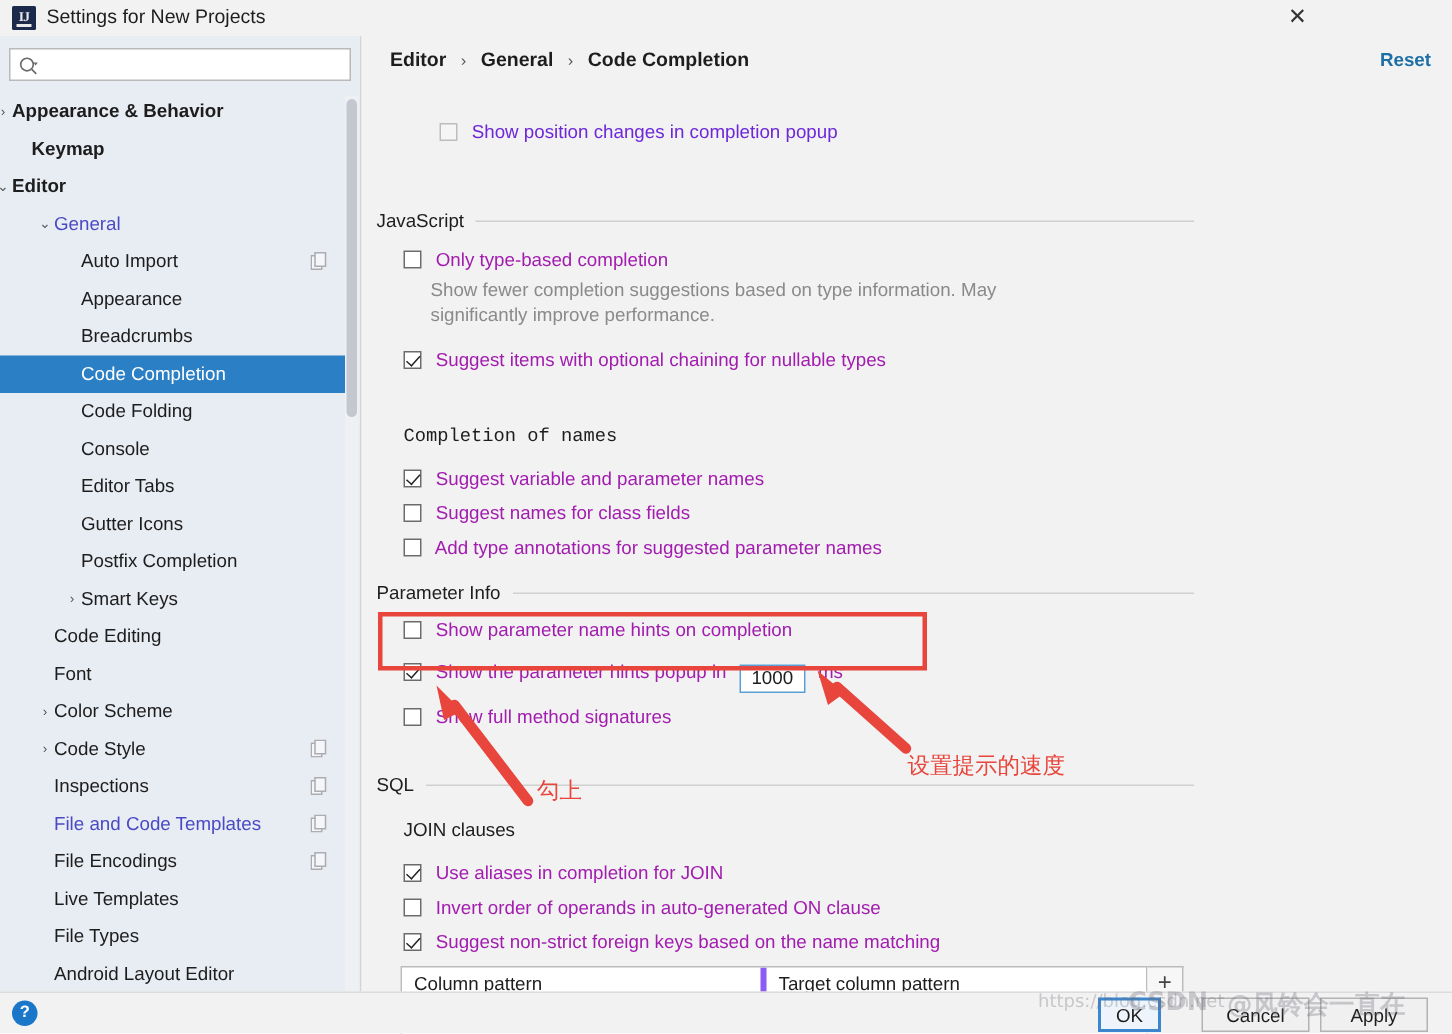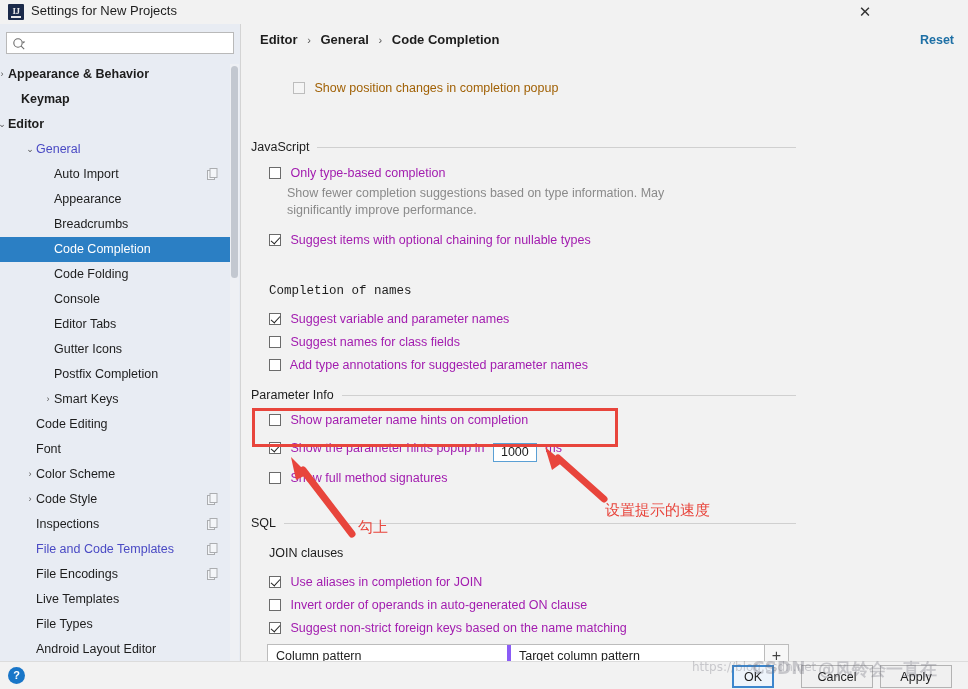--- a/index.html
+++ b/index.html
@@ -120,21 +120,21 @@
     border: 1px solid #6b6b6b; background: #fff; margin-right: 6px;
     position: relative; cursor: pointer;
   }
   .cb.dis { border-color: #bdbdbd; background: #f5f5f5; }
   .cb.on::after {
     content: ""; position: absolute; left: 3px; top: 0px;
     width: 4px; height: 8px; border: solid #222;
     border-width: 0 1.6px 1.6px 0; transform: rotate(42deg);
   }
   .row .lbl { font-size: 12.5px; color: #a21caf; }
-  .row.dis .lbl { color: #a16207; }
+  .row.dis .lbl { color: #6d28d9; }
   .desc {
     position: absolute; font-size: 12.5px; color: #8a8a8a;
     line-height: 17px; width: 430px;
   }
   .subhead { position: absolute; font-size: 12.5px; color: #1d1d1d; }
 
   .num-input {
     display: inline-block; width: 44px; height: 19px;
     border: 1px solid #5a9fd4; background: #ffffff;
     font-family: "Liberation Sans", sans-serif; font-size: 12.5px;

